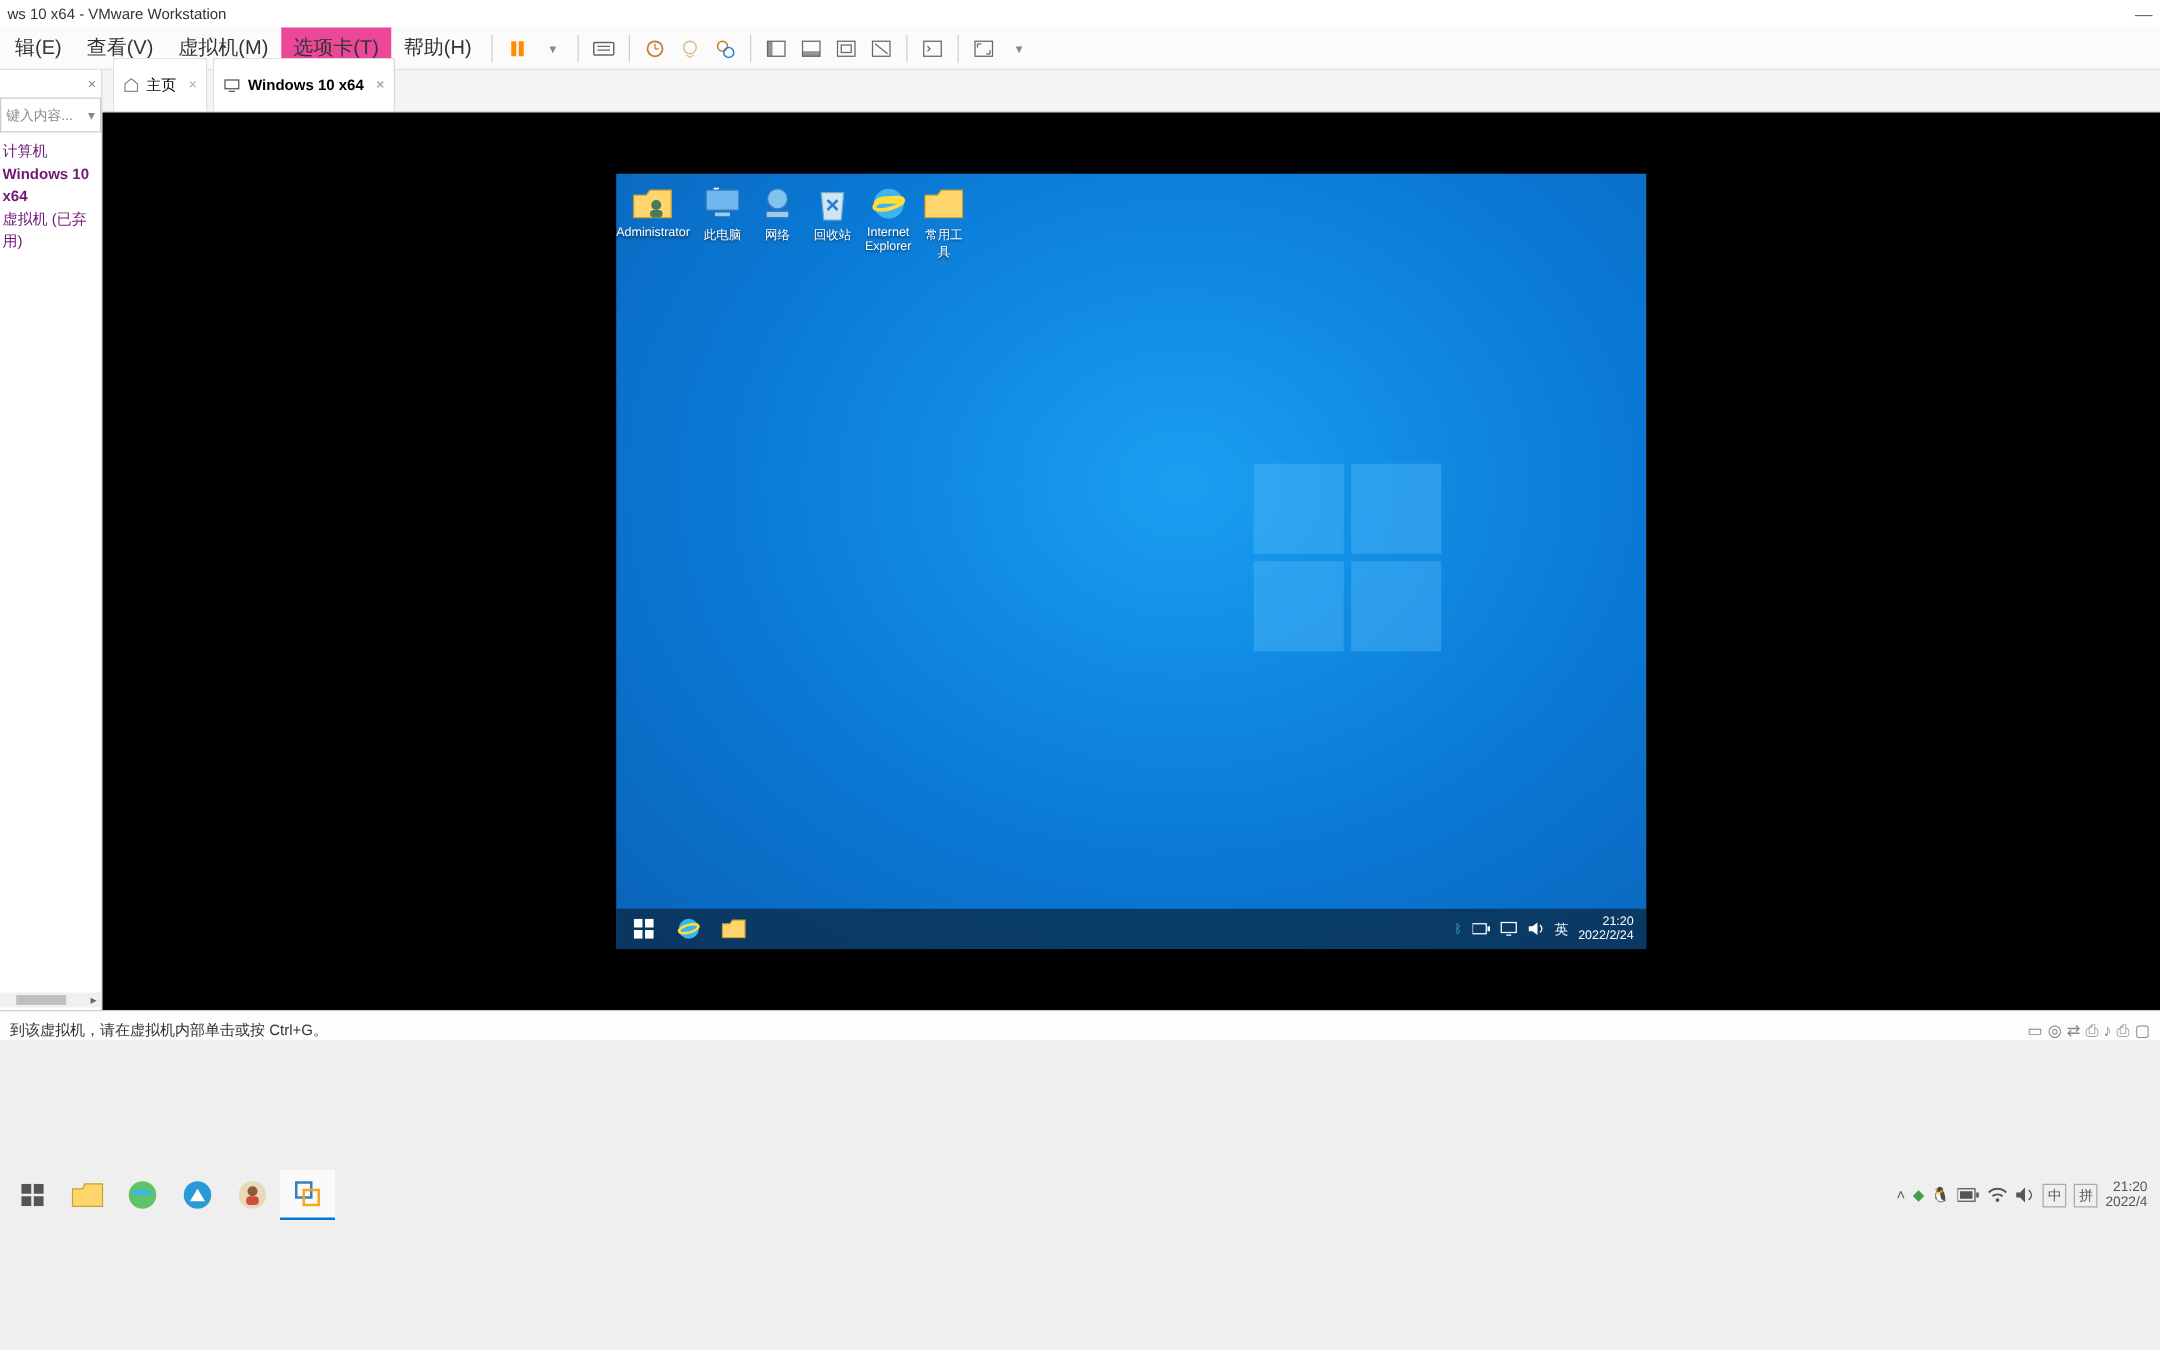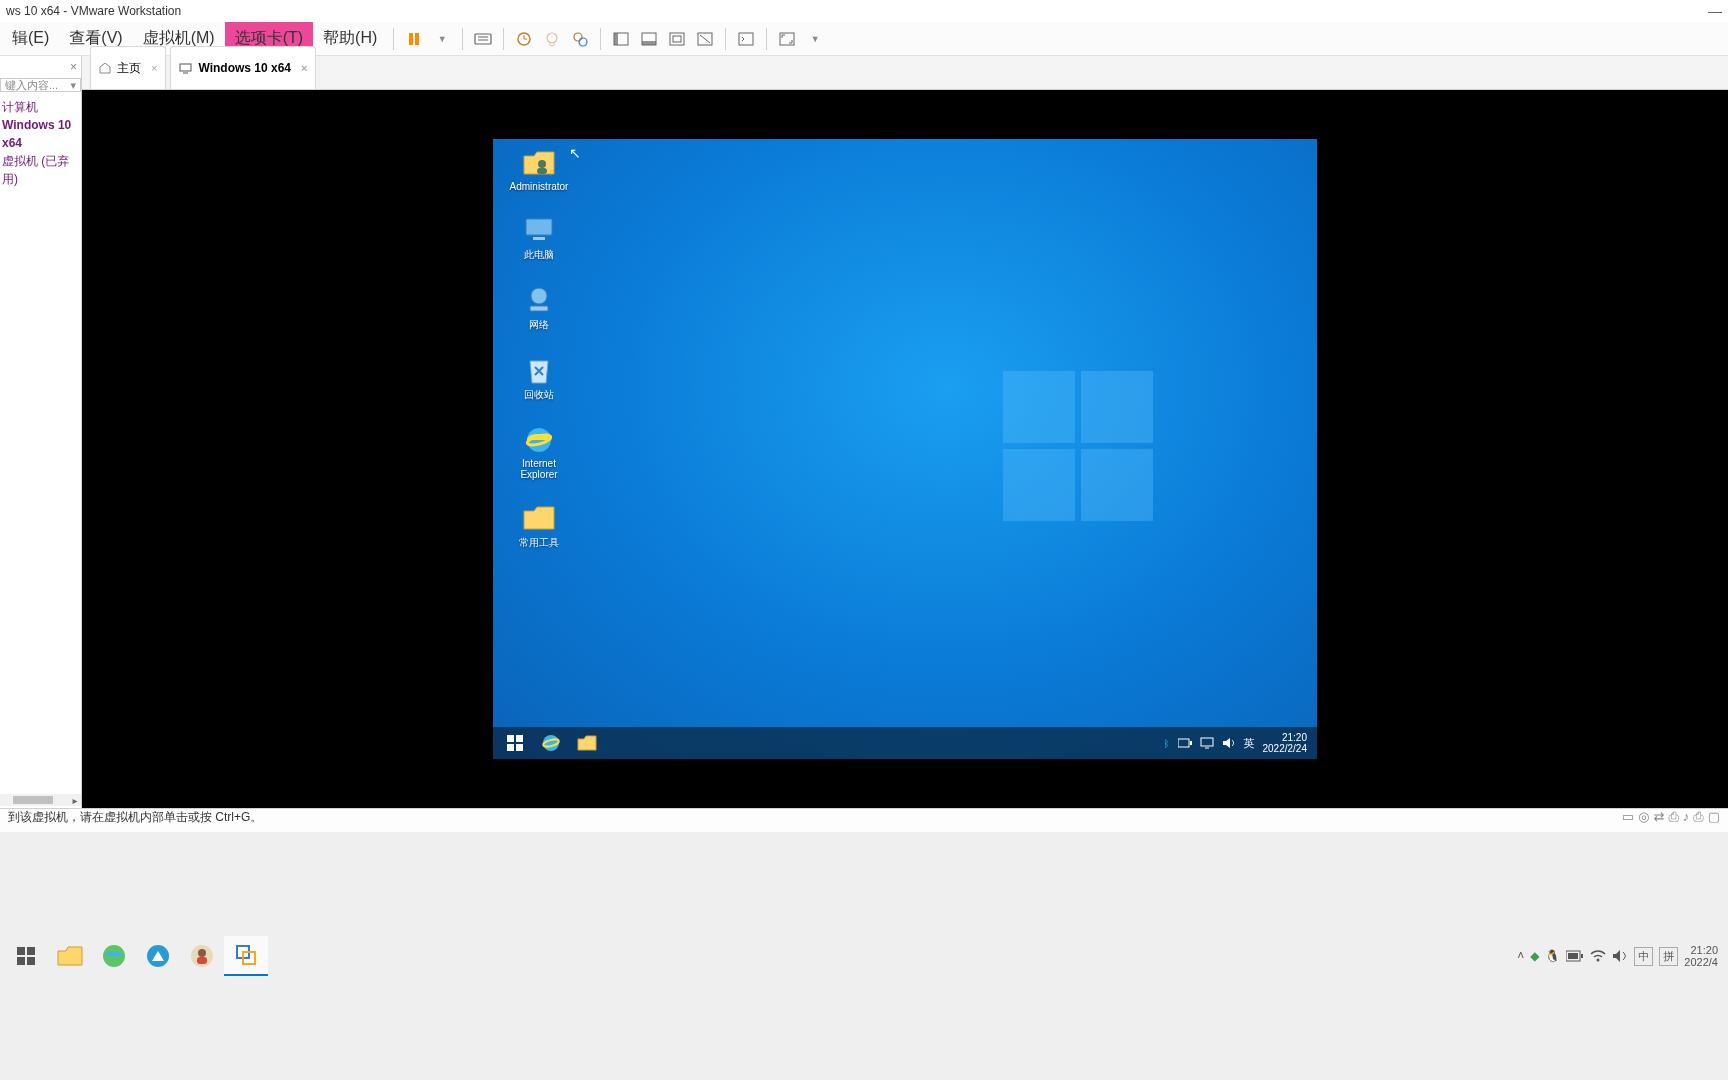--- a/index.html
+++ b/index.html
@@ -13,21 +13,21 @@
 .vmware-menubar { height: 34px; background: #fbfbfb; border-bottom: 1px solid #e0e0e0; display: flex; align-items: center; padding: 0 2px; }
 .menu-item { padding: 6px 10px; font-size: 16px; color: #333; cursor: default; }
 .menu-item.active { background: #ec4899; }
 .toolbar-sep { width: 1px; height: 22px; background: #d0d0d0; margin: 0 6px; }
 .toolbar-btn { width: 28px; height: 28px; display: flex; align-items: center; justify-content: center; color: #555; }
 .pause-btn svg { color: #ff8c00; }
 
 
 .sidebar { position: absolute; left: 0; top: 56px; width: 82px; height: 752px; background: #fff; border-right: 1px solid #d0d0d0; overflow: hidden; }
 .sidebar-close { position: absolute; right: 4px; top: 4px; font-size: 12px; color: #888; }
-.sidebar-filter { margin-top: 22px; border: 1px solid #ccc; height: 14px; display: flex; align-items: center; padding: 0 4px; font-size: 11px; color: #888; }
+.sidebar-filter { margin-top: 22px; border: 1px solid #ccc; height: 28px; display: flex; align-items: center; padding: 0 4px; font-size: 11px; color: #888; }
 .sidebar-filter .chev { margin-left: auto; }
 .sidebar-tree { margin-top: 6px; font-size: 12px; color: #701a75; line-height: 18px; padding-left: 2px; }
 .sidebar-tree .bold { font-weight: 600; }
 .sidebar-scrollh { position: absolute; bottom: 2px; left: 0; right: 0; height: 12px; background: #f0f0f0; display: flex; align-items: center; justify-content: flex-end; }
 .sidebar-scrollh .thumb { width: 40px; height: 8px; background: #c0c0c0; margin-right: 16px; }
 .sidebar-scrollh .arrow { width: 12px; font-size: 10px; color: #666; text-align: center; }
 
 
 .tabstrip { position: absolute; left: 82px; top: 56px; right: 0; height: 34px; background: #f4f4f4; border-bottom: 1px solid #d0d0d0; display: flex; align-items: flex-end; padding-left: 8px; }
 .tab { height: 43px; background: #fff; border: 1px solid #d8d8d8; border-bottom: none; border-radius: 3px 3px 0 0; display: flex; align-items: center; padding: 0 8px; font-size: 12px; margin-right: 4px; gap: 6px; }
@@ -38,35 +38,35 @@
 .vm-viewport { position: absolute; left: 82px; top: 90px; right: 0; height: 718px; background: #000; display: flex; align-items: center; justify-content: center; }
 .guest-screen { width: 824px; height: 620px; background: radial-gradient(ellipse at 55% 40%, #1a9ff1 0%, #0a7ad6 55%, #0a63b8 100%); position: relative; overflow: hidden; }
 .win-logo { position: absolute; left: 510px; top: 232px; width: 150px; height: 150px; opacity: 0.35; }
 .win-logo .quad { position: absolute; width: 72px; height: 72px; background: #5cc2ff; }
 .win-logo .q1 { left:0; top:0; }
 .win-logo .q2 { left:78px; top:0; }
 .win-logo .q3 { left:0; top:78px; }
 .win-logo .q4 { left:78px; top:78px; }
 
 
-.desktop-icons { position: absolute; left: 18px; top: 8px; display: flex; flex-direction: column; gap: 22px; width: 56px; }
+.desktop-icons { position: absolute; left: 0; top: 8px; display: flex; flex-direction: row; gap: 8px; width: 56px; }
 .d-icon { display: flex; flex-direction: column; align-items: center; color: #fff; font-size: 10px; text-align: center; text-shadow: 0 1px 2px rgba(0,0,0,0.6); gap: 2px; }
 .d-icon .ibox { width: 36px; height: 32px; display: flex; align-items: center; justify-content: center; }
 
 
 .guest-taskbar { position: absolute; left: 0; right: 0; bottom: 0; height: 32px; background: rgba(10,30,50,0.65); display: flex; align-items: center; padding: 0 4px; }
 .tb-btn { width: 36px; height: 32px; display: flex; align-items: center; justify-content: center; color: #fff; }
 .tb-right { margin-left: auto; display: flex; align-items: center; gap: 8px; color: #fff; font-size: 10px; padding-right: 6px; }
 .tb-right .ime { font-size: 11px; }
 .tb-clock { display: flex; flex-direction: column; align-items: flex-end; line-height: 11px; }
 
 .guest-cursor { position: absolute; left: 76px; top: 6px; color: #fff; font-size: 14px; }
 
 
-.vmware-status { position: absolute; left: 0; right: 0; top: 808px; height: 32px; background: #fdfdfd; border-top: 1px solid #d0d0d0; display: flex; padding: 0 8px; font-size: 12px; color: #333; }
+.vmware-status { position: absolute; left: 0; right: 0; top: 808px; height: 32px; background: #fdfdfd; border-top: 1px solid #d0d0d0; display: flex; align-items: center; padding: 0 8px; font-size: 12px; color: #333; }
 .vmware-status .devicons { margin-left: auto; color: #888; font-size: 13px; display: flex; gap: 4px; }
 
 
 .host-taskbar { position: absolute; left: 0; right: 0; bottom: 0; top: 832px; background: #efefef; display: flex; align-items: center; padding: 0 4px; }
 .host-task { width: 44px; height: 40px; display: flex; align-items: center; justify-content: center; }
 .host-task.active { border-bottom: 2px solid #0078d7; background: #fafafa; }
 .host-tray { margin-left: auto; display: flex; align-items: center; gap: 6px; color: #555; font-size: 12px; padding-right: 6px; }
 .host-tray .ime { border: 1px solid #aaa; padding: 1px 3px; font-size: 11px; }
 .host-clock { display: flex; flex-direction: column; align-items: flex-end; font-size: 11px; line-height: 12px; }
 </style>

